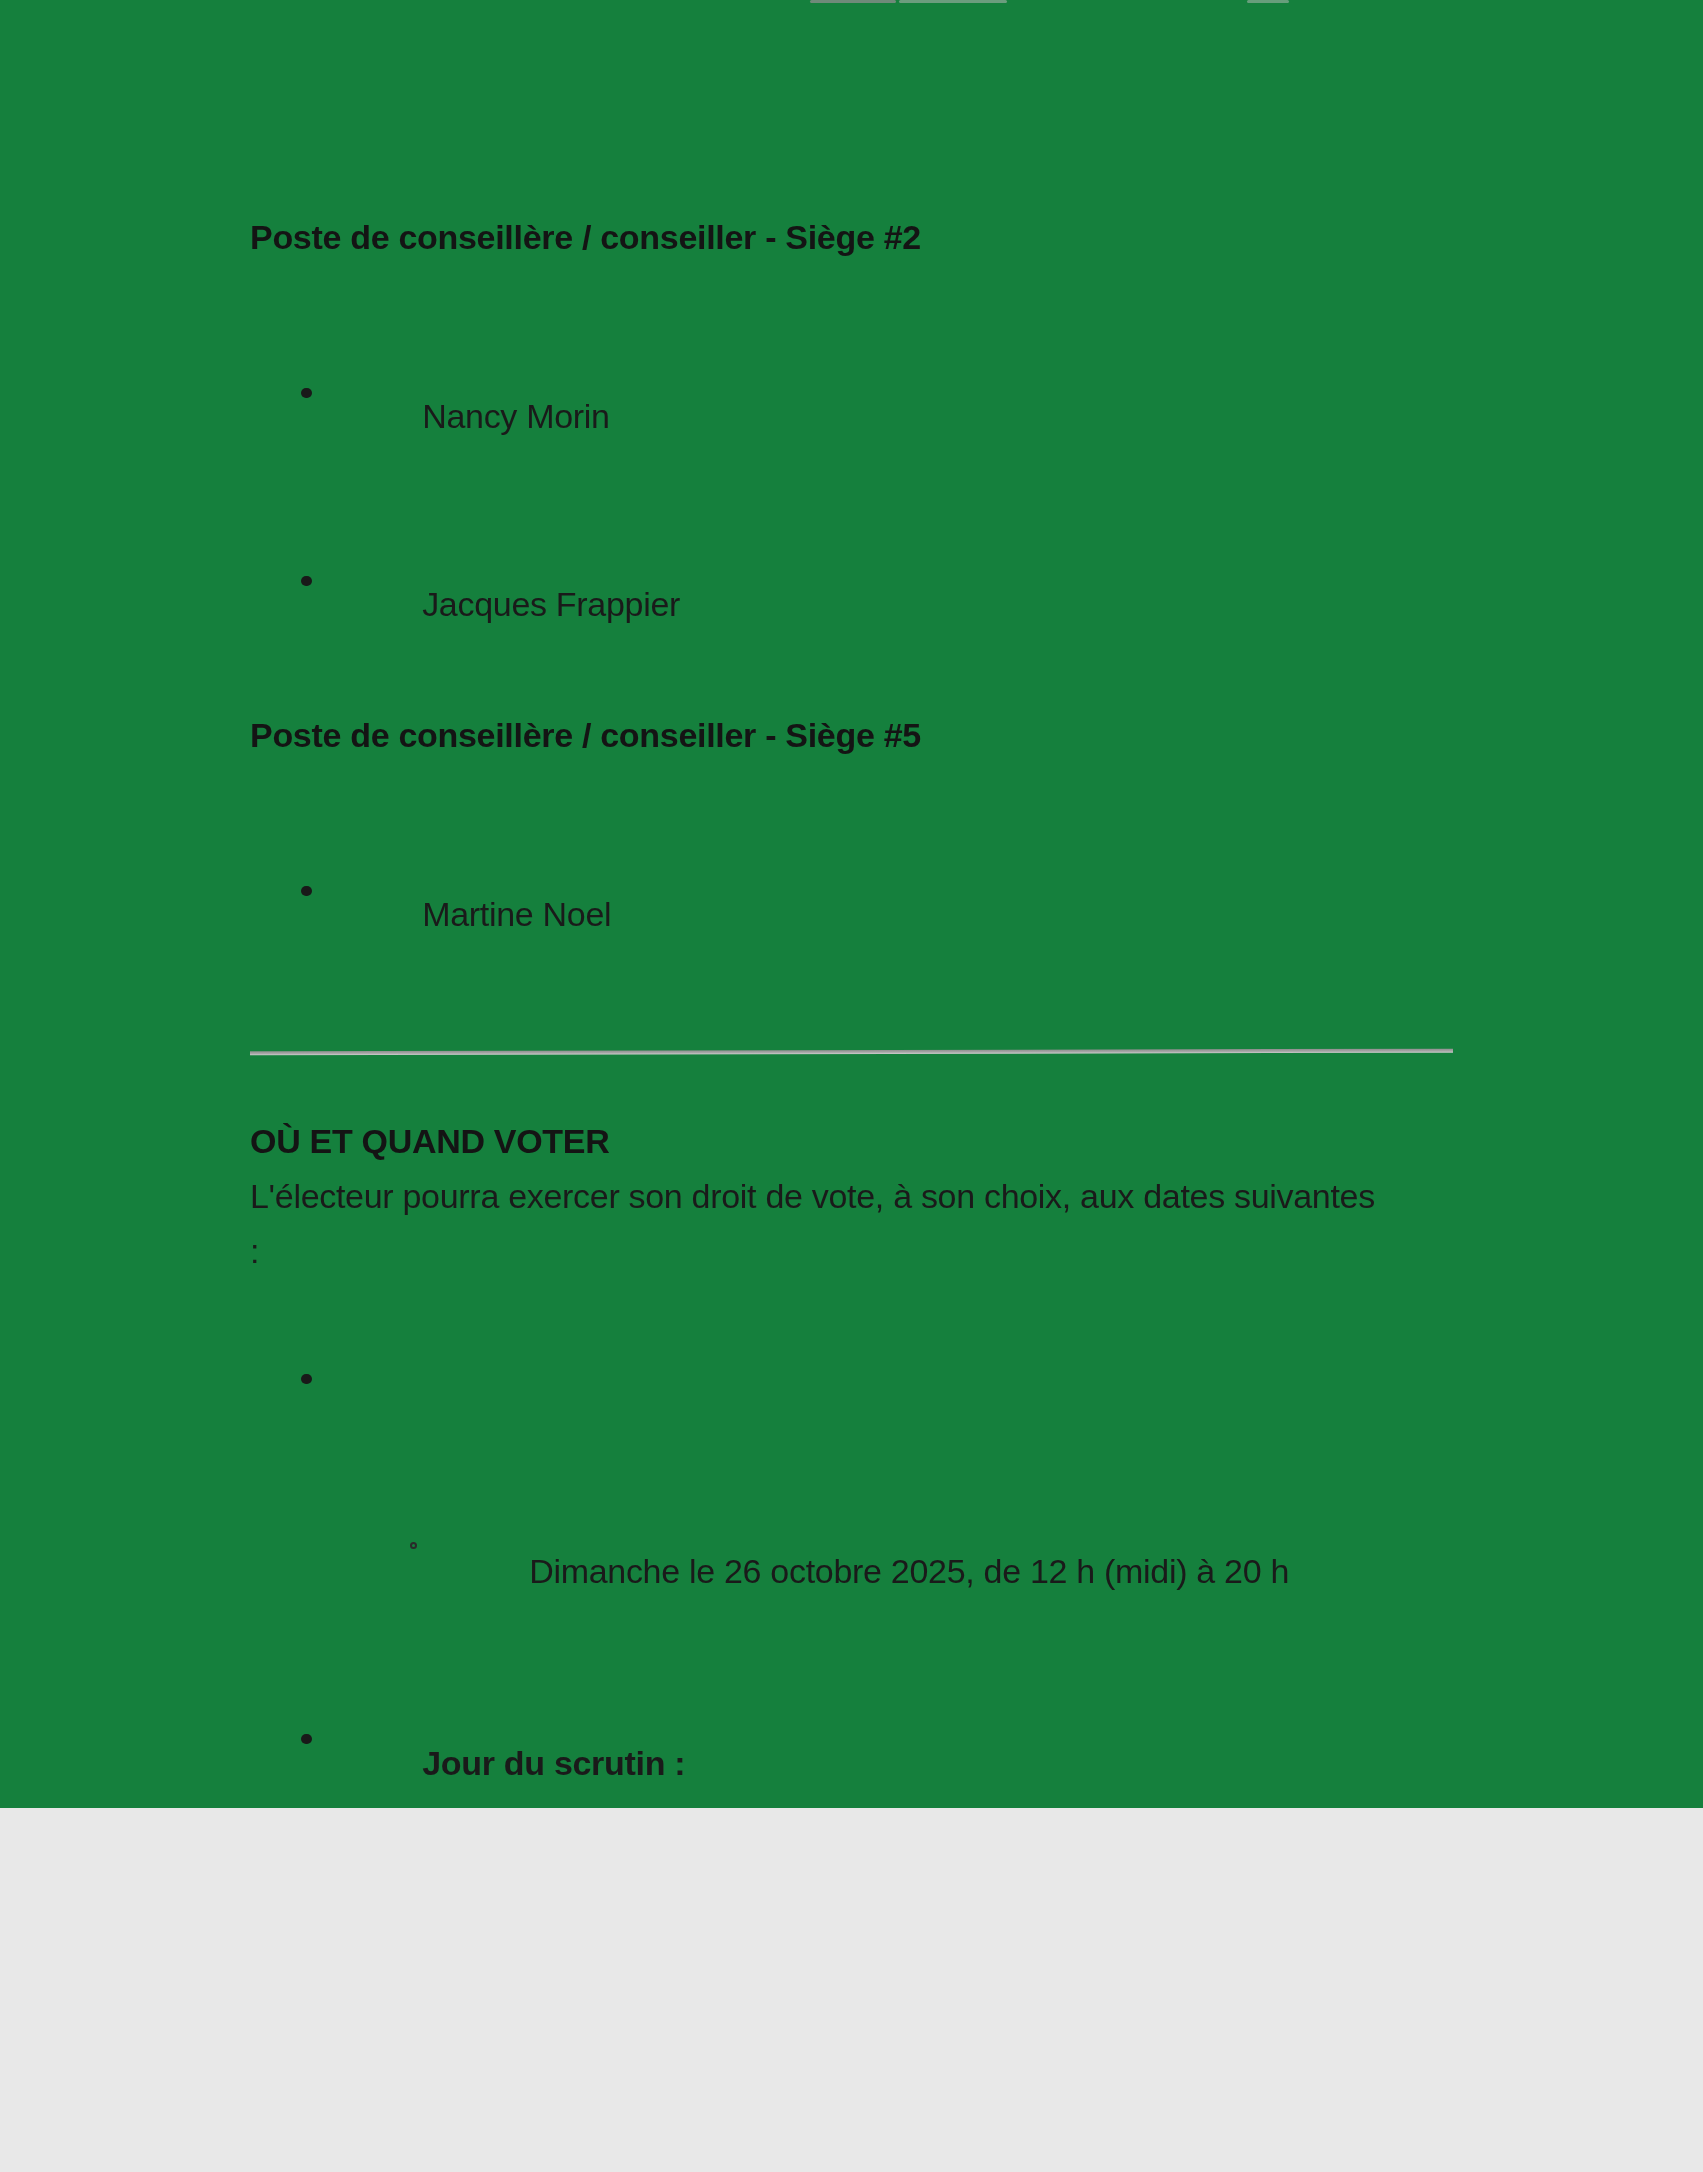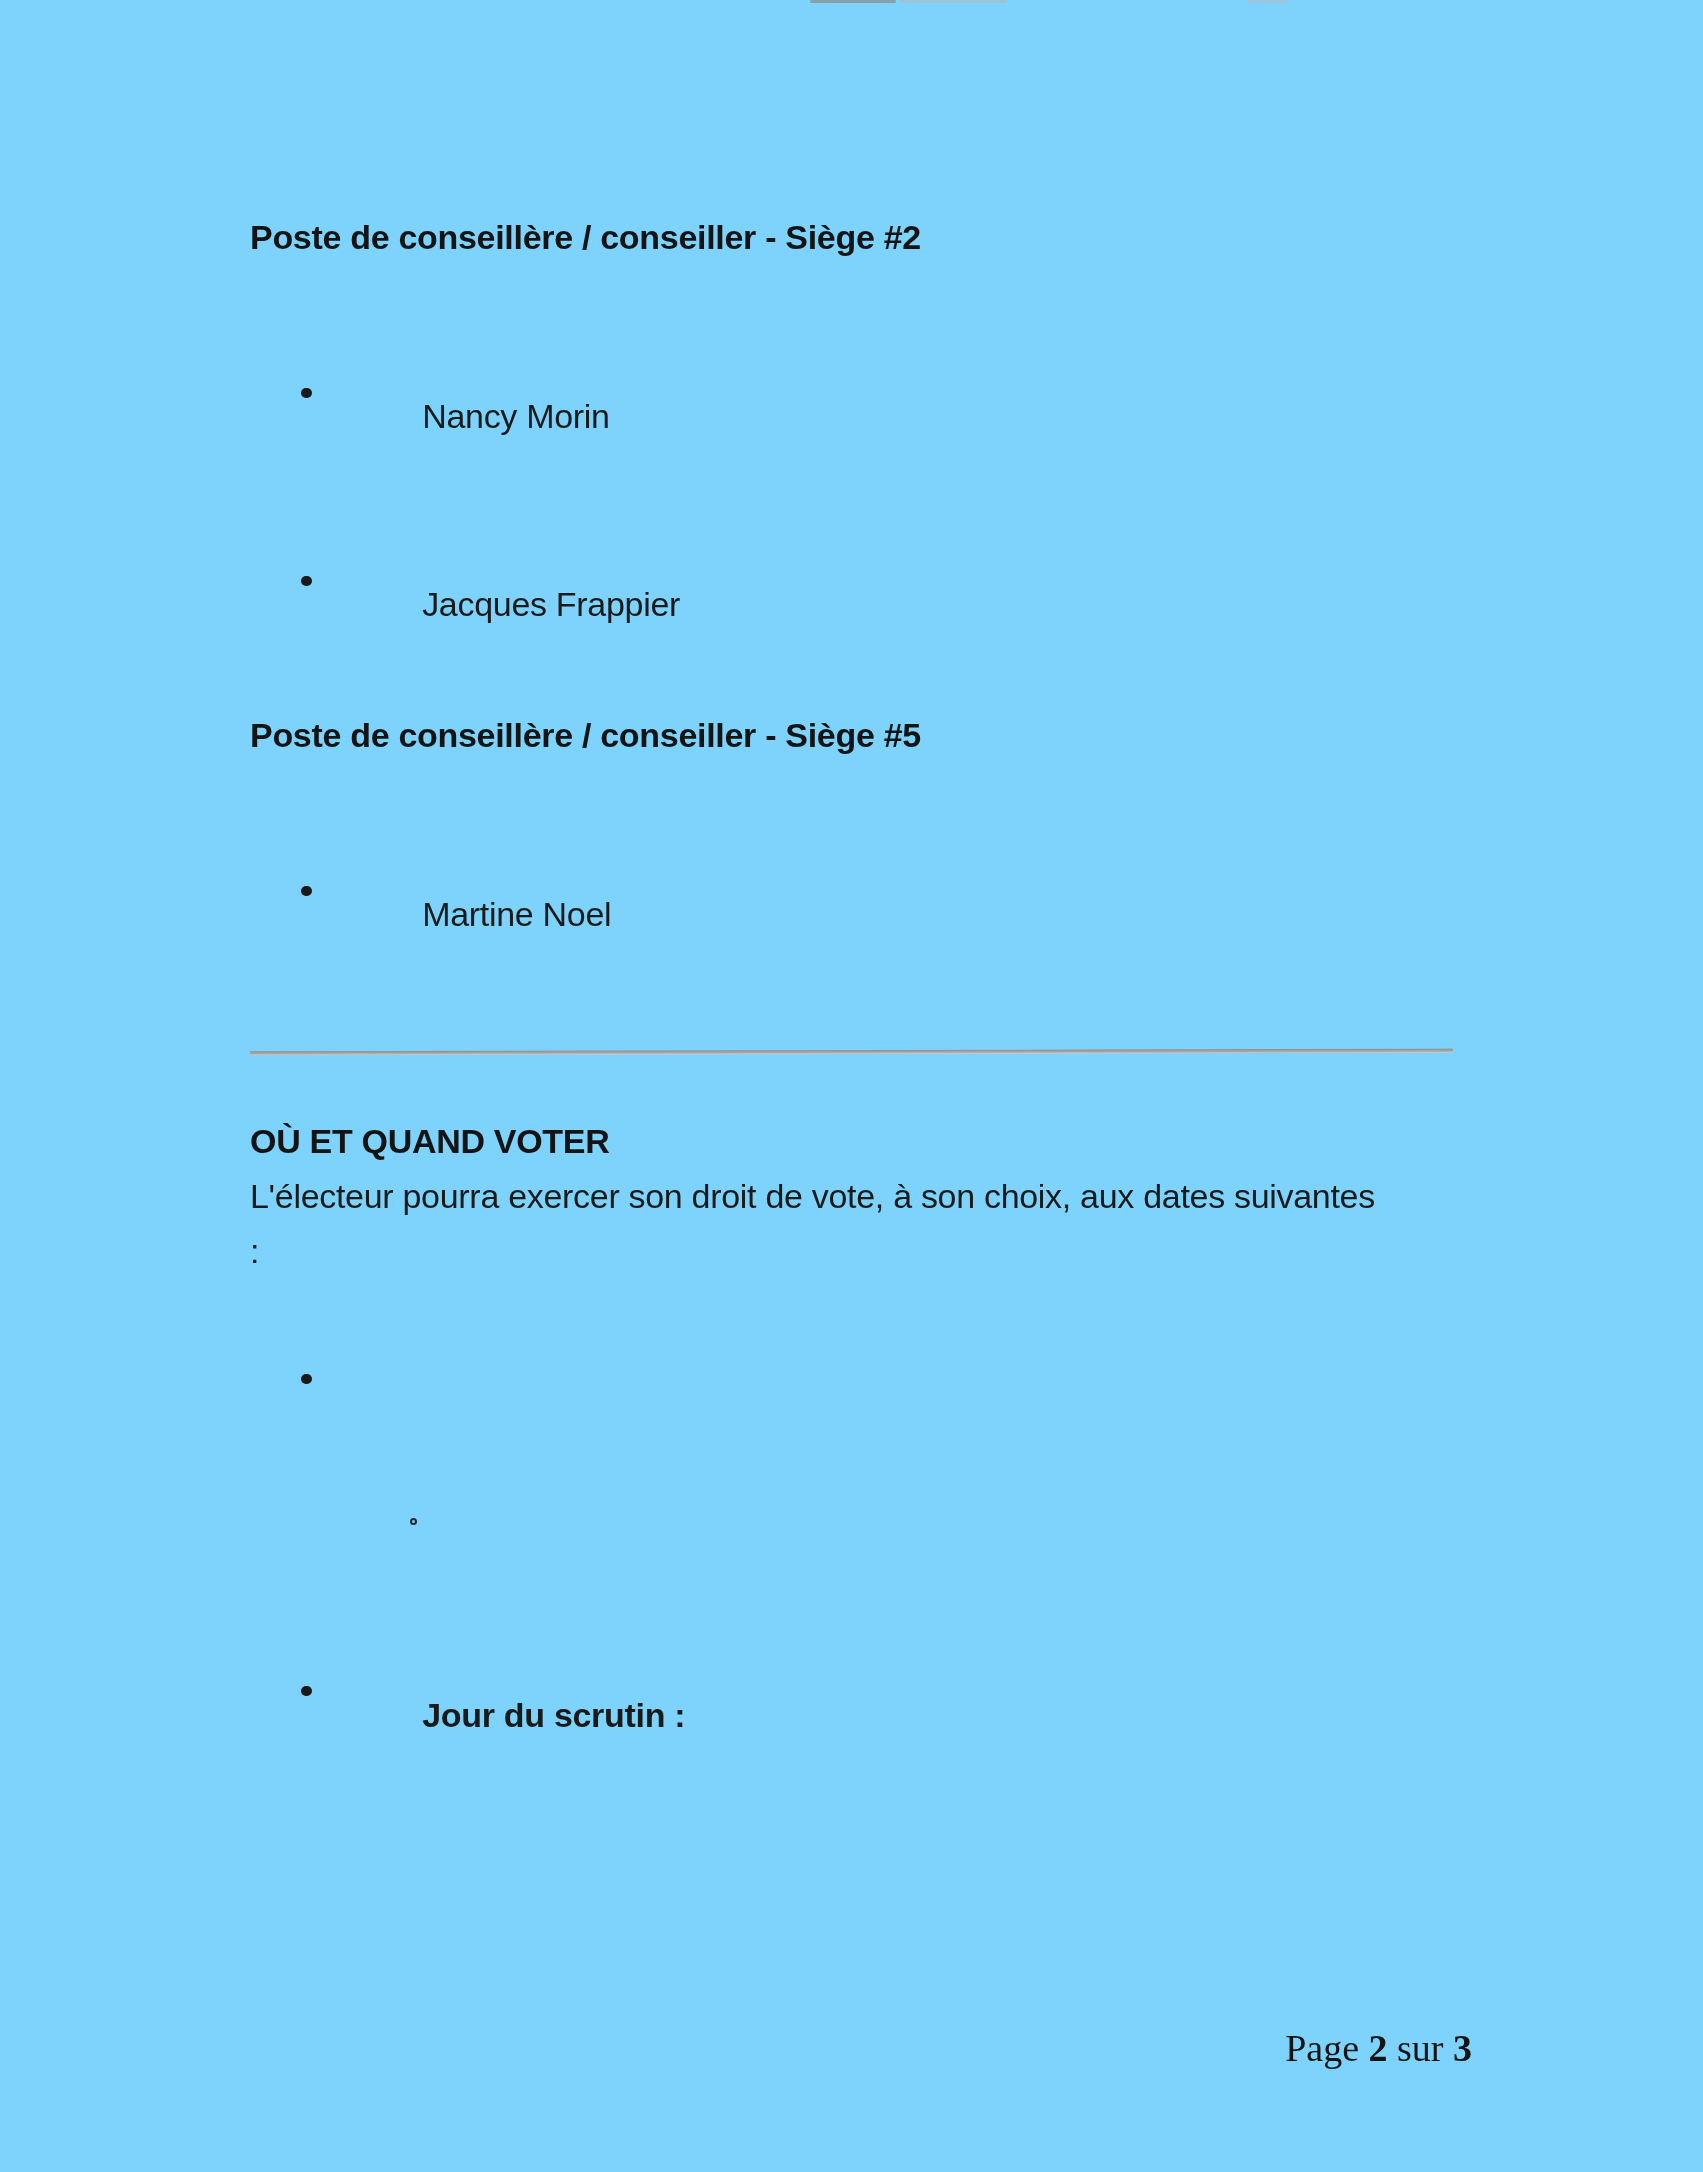--- a/index.html
+++ b/index.html
@@ -3,22 +3,22 @@
 <meta charset="utf-8">
 <style>
   * { margin: 0; padding: 0; box-sizing: border-box; }
   html, body { background: #e8e8e8; }
   body {
     width: 1704px; height: 2172px;
     font-family: "Liberation Sans", "DejaVu Sans", sans-serif;
   }
   .page {
     position: relative;
-    width: 1704px; height: 2172px;
-    background: #7dd3fc;
+    width: 1704px; height: 1808px;
+    background: #15803d;
     color: #1a1a1a;
     overflow: hidden;
   }
   
   .artifact { position: absolute; border-radius: 2px; }
   .artifact.a1 { left: 810px; top: 0; width: 86px; height: 3.4px; background: #8d8d8d; opacity: .75; }
   .artifact.a2 { left: 899px; top: 0; width: 108px; height: 2.7px; background: #b4b4b4; opacity: .55; }
   .artifact.a3 { left: 1247px; top: 0; width: 42px; height: 2.7px; background: #bcbcbc; opacity: .5; }
 
   .content {
@@ -125,20 +125,21 @@
 
     <p class="para p-intro">L'électeur pourra exercer son droit de vote, à son choix, aux dates suivantes
 :</p>
 
     <ul class="schedule">
       <li class="lvl1">
         <span class="dot"></span>
       </li>
       <li class="lvl2">
         <span class="circle"></span>
+        <span>Dimanche le 26 octobre 2025, de 12 h (midi) à 20 h</span>
       </li>
       <li class="lvl1">
         <span class="dot"></span>
         <span>Jour du scrutin :</span>
       </li>
       <li class="lvl2">
         
         
       </li>
     </ul>

